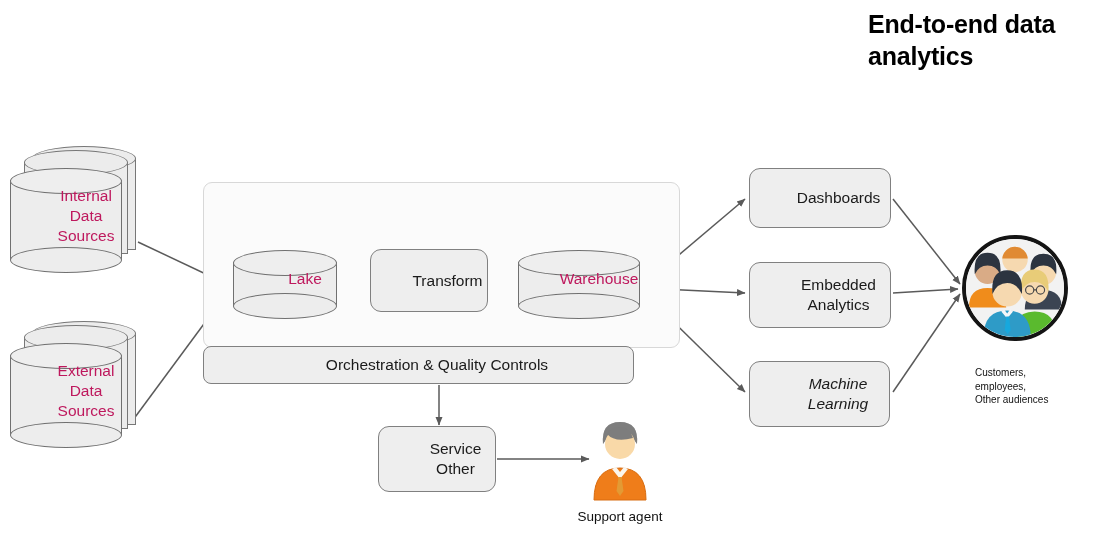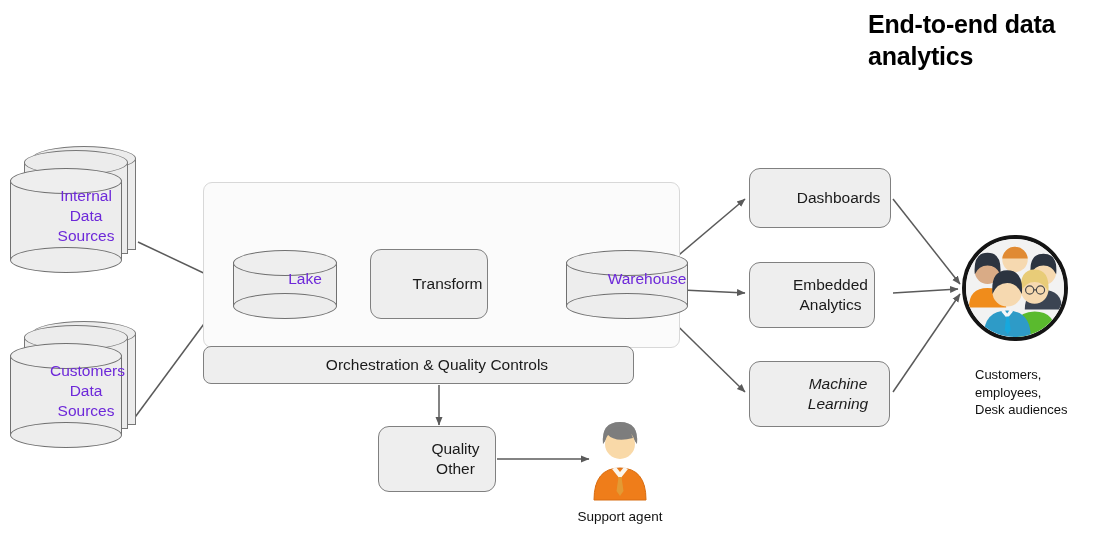--- a/index.html
+++ b/index.html
@@ -22,32 +22,32 @@
 
   
   .cyl{position:absolute;}
   .cyl .body{position:absolute;left:0;right:0;top:12px;bottom:0;background:#ededed;
              border-left:1.4px solid #707070;border-right:1.4px solid #707070;border-bottom:none;box-sizing:border-box;}
   .cyl .bot{position:absolute;left:0;right:0;bottom:-13px;height:26px;border-radius:50%;
             background:#ededed;border:1.4px solid #707070;box-sizing:border-box;}
   .cyl .top{position:absolute;left:0;right:0;top:0;height:26px;border-radius:50%;
             background:#eeeeee;border:1.4px solid #707070;box-sizing:border-box;}
   .cyl .cap{position:absolute;left:0;right:0;top:50%;transform:translateY(-46%);
-            text-align:center;font-size:15.5px;line-height:1.3;color:#6d28d9;z-index:4;padding-left:40px;}
+            text-align:center;font-size:15.5px;line-height:1.3;color:#be185d;z-index:4;padding-left:40px;}
 
   
   .stack{position:absolute;}
   .stack .sh{position:absolute;background:#ececec;border:1.2px solid #777;box-sizing:border-box;}
   .stack .shtop{position:absolute;border-radius:50%;background:#ececec;border:1.2px solid #777;box-sizing:border-box;}
 
   
   .people{position:absolute;border-radius:50%;overflow:hidden;border:4px solid #141414;
           background:#f3f3f3;box-sizing:border-box;}
   .agent{position:absolute;}
-  .cap-left{position:absolute;font-size:13px;line-height:1.35;color:#111;text-align:left;}
+  .cap-left{position:absolute;font-size:10px;line-height:1.35;color:#111;text-align:left;}
   .cap-ctr{position:absolute;font-size:13.5px;line-height:1.35;color:#111;text-align:center;}
 </style>
 </head>
 <body>
 
 <div class="stage">
 
   <svg id="edges" viewBox="0 0 1104 558">
     <defs>
       <marker id="ah" markerWidth="9" markerHeight="9" refX="8" refY="4.5" orient="auto" markerUnits="userSpaceOnUse">
@@ -98,65 +98,65 @@
   <div class="stack" style="left:6px;top:325px;width:136px;height:120px;">
     <div class="sh" style="left:26px;top:8px;width:104px;height:92px;"></div>
     <div class="shtop" style="left:26px;top:-4px;width:104px;height:25px;"></div>
     <div class="sh" style="left:18px;top:12px;width:104px;height:92px;"></div>
     <div class="shtop" style="left:18px;top:0px;width:104px;height:25px;"></div>
     <div class="cyl" style="left:4px;top:18px;width:112px;height:92px;">
       <div class="body"></div>
       <div class="bot"></div>
       <div class="top"></div>
       <div class="cap">
-        <div>Customers</div>
+        <div>External</div>
         <div>Data</div>
         <div>Sources</div>
       </div>
     </div>
   </div>
 
   <div class="panel" style="left:203px;top:182px;width:477px;height:166px;"></div>
 
   <div class="cyl" style="left:233px;top:250px;width:104px;height:56px;">
     <div class="body"></div>
     <div class="bot"></div>
     <div class="top"></div>
     <div class="cap">Lake</div>
   </div>
 
-  <div class="rbox" style="left:370px;top:249px;width:118px;height:70px;">
+  <div class="rbox" style="left:370px;top:249px;width:118px;height:63px;">
     <div class="t">Transform</div>
   </div>
 
-  <div class="cyl" style="left:518px;top:250px;width:122px;height:56px;margin-left:48px;">
+  <div class="cyl" style="left:518px;top:250px;width:122px;height:56px;">
     <div class="body"></div>
     <div class="bot"></div>
     <div class="top"></div>
     <div class="cap">Warehouse</div>
   </div>
 
   <div class="rbox" style="left:203px;top:346px;width:431px;height:38px;border-radius:8px;">
     <div class="t">Orchestration &amp; Quality Controls</div>
   </div>
 
   <div class="rbox" style="left:378px;top:426px;width:118px;height:66px;">
     <div class="t">
-      <div>Quality</div>
+      <div>Service</div>
       <div>Other</div>
     </div>
   </div>
 
   <div class="rbox" style="left:749px;top:168px;width:142px;height:60px;">
     <div class="t">
       <div>Dashboards</div>
     </div>
   </div>
 
-  <div class="rbox" style="left:749px;top:262px;width:126px;height:66px;">
+  <div class="rbox" style="left:749px;top:262px;width:142px;height:66px;">
     <div class="t">
       <div>Embedded</div>
       <div>Analytics</div>
     </div>
   </div>
 
   <div class="rbox" style="left:749px;top:361px;width:141px;height:66px;font-style:italic;">
     <div class="t">
       <div>Machine</div>
       <div>Learning</div>
@@ -196,21 +196,21 @@
         <path d="M27,56 q-2,-24 15,-24 q17,0 15,24 q-5,-11 -15,-11 q-10,0 -15,11z" fill="#2c3440"></path>
         <path d="M18,100 q0,-27 24,-27 q24,0 24,27z" fill="#2e9bc7"></path>
         <path d="M36,74 l6,7 l6,-7 l-3,-2 l-3,4 l-3,-4z" fill="#f4f6f8"></path>
         <path d="M41,79 h3 l1.5,14 l-3,4 l-3,-4z" fill="#17a8dd"></path>
       </g>
     </svg>
   </div>
   <div class="cap-left" style="left:975px;top:366px;width:128px;">
     <div>Customers,</div>
     <div>employees,</div>
-    <div>Desk audiences</div>
+    <div>Other audiences</div>
   </div>
 
   <div class="agent" style="left:590px;top:418px;width:60px;height:84px;">
     <svg viewBox="0 0 60 84" width="100%" height="100%">
 
       <path d="M13,26 q-2,-22 17,-22 q19,0 17,22 q-6,-11 -17,-11 q-11,0 -17,11z" fill="#8b8b8b"></path>
       <path d="M13,26 q-2,-22 17,-22 q19,0 17,22 q-6,-11 -17,-11 q-11,0 -17,11z" fill="#6e6e6e" opacity="0.45"></path>
 
       <circle cx="30" cy="26" r="15" fill="#f9d9a8"></circle>
       <path d="M17,16 q8,9 26,4 q-3,-11 -13,-11 q-10,0 -13,7z" fill="#7d7d7d"></path>

